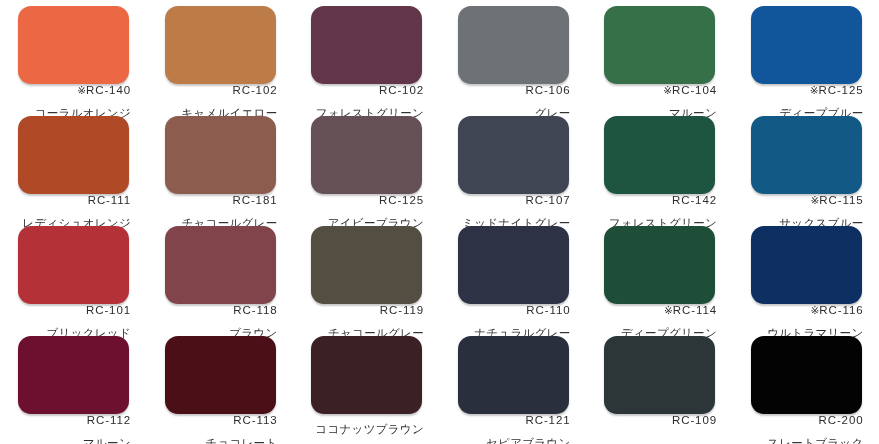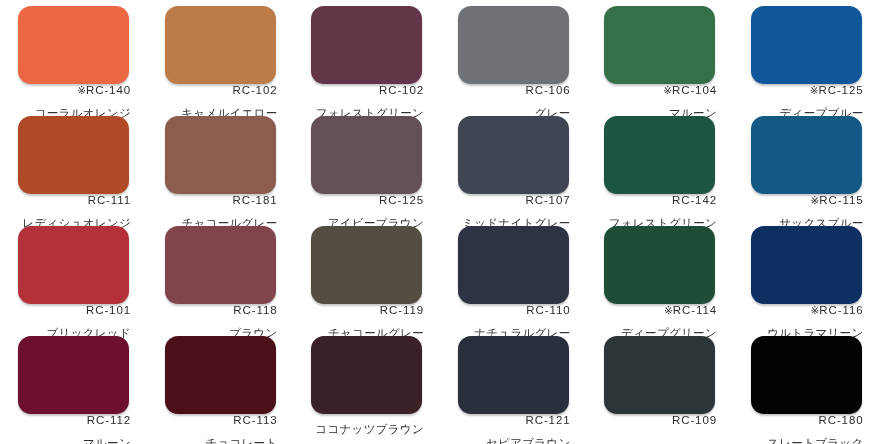--- a/index.html
+++ b/index.html
@@ -230,17 +230,17 @@
     </div>
     <div class="swatch-cell">
       <div class="swatch-chip" style="background: rgb(44, 54, 57);"></div>
       <div class="swatch-labels">
         <div class="swatch-code"><span>RC-109</span></div>
       </div>
     </div>
     <div class="swatch-cell">
       <div class="swatch-chip" style="background: rgb(3, 3, 3);"></div>
       <div class="swatch-labels">
-        <div class="swatch-code"><span>RC-180</span></div>
+        <div class="swatch-code"><span>RC-200</span></div>
         <div class="swatch-name">スレートブラック</div>
       </div>
     </div>
   </div>
 
 </body></html>

